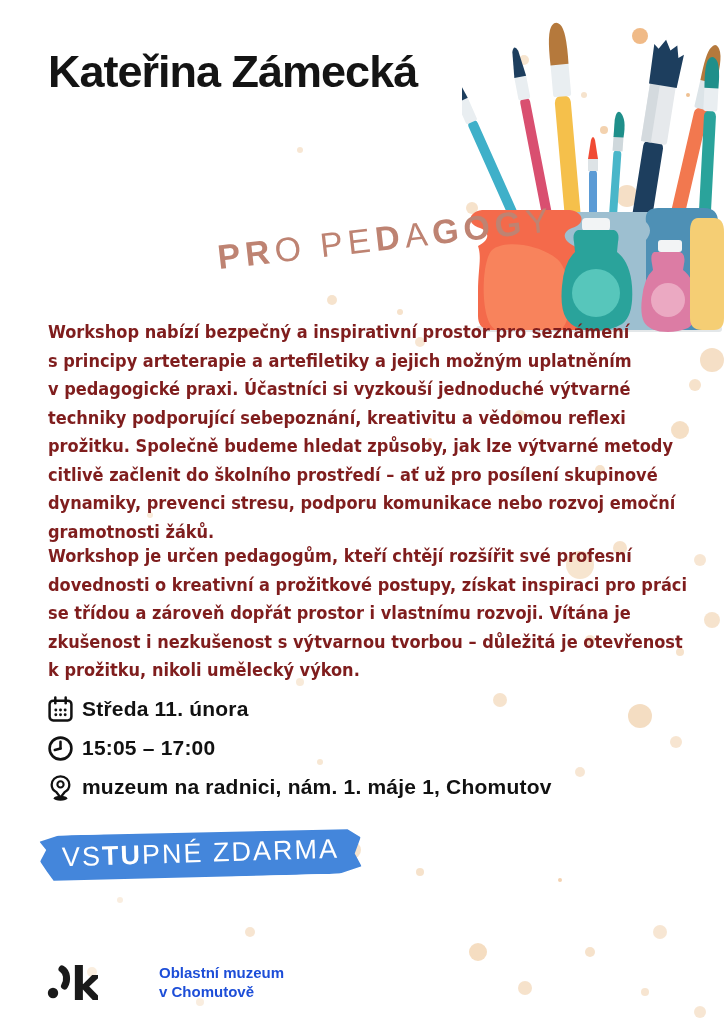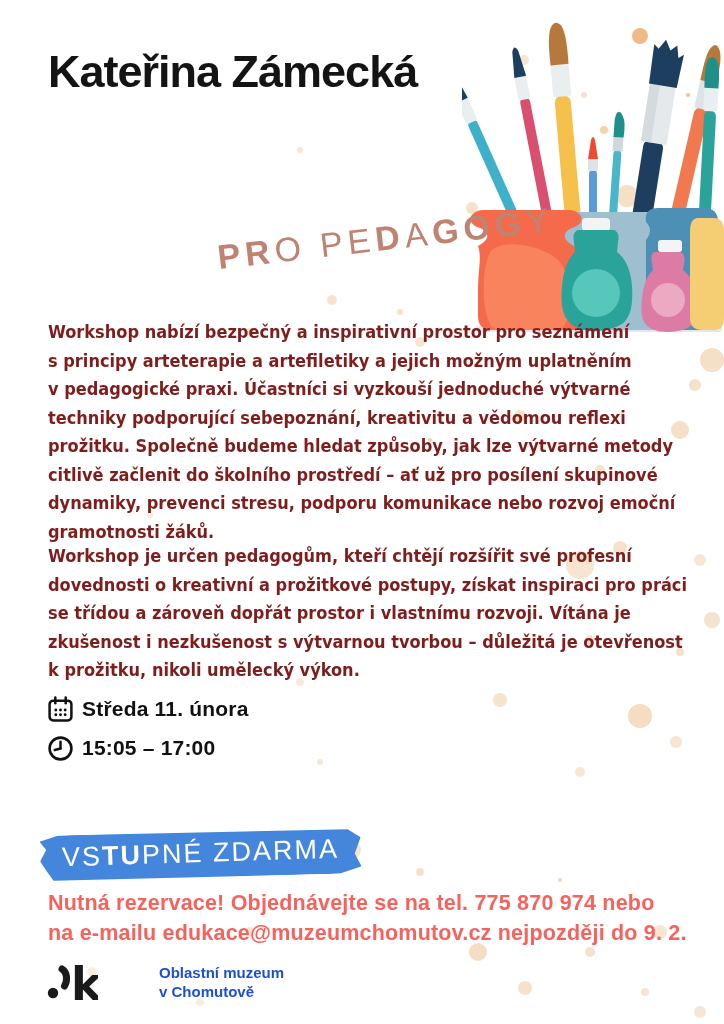--- a/index.html
+++ b/index.html
@@ -226,26 +226,34 @@
       <div class="detail-row">
         <span class="dicon">
           <svg width="27" height="27" viewBox="0 0 26 26">
             <circle cx="13" cy="13" r="10.5" fill="none" stroke="#111" stroke-width="2.5"></circle>
             <line x1="13" y1="13" x2="13" y2="6.5" stroke="#111" stroke-width="2.4" stroke-linecap="round"></line>
             <line x1="13" y1="13" x2="7.5" y2="14.5" stroke="#111" stroke-width="2.4" stroke-linecap="round"></line>
           </svg>
         </span>
         <span class="detail-text">15:05 – 17:00</span>
       </div>
+      <div class="detail-row">
+        <span class="dicon">
+          <svg width="27" height="27" viewBox="0 0 26 26">
+            <ellipse cx="13" cy="23.4" rx="6.5" ry="2.4" fill="#111"></ellipse>
+            <path d="M13 2.2 C8.2 2.2 4.5 5.8 4.5 10.3 C4.5 13.4 6.3 16 8.9 17.3 L13 22.5 L17.1 17.3 C19.7 16 21.5 13.4 21.5 10.3 C21.5 5.8 17.8 2.2 13 2.2 Z" fill="#fff" stroke="#111" stroke-width="2.2"></path>
+            <circle cx="13" cy="10" r="3" fill="none" stroke="#111" stroke-width="2"></circle>
+          </svg>
+        </span>
+        <span class="detail-text">muzeum na radnici, nám. 1. máje 1, Chomutov</span>
+      </div>
     </div>
 
     <div class="banner"><span class="lt-reg">V</span><span class="lt-reg">S</span><span class="lt-bold">T</span><span class="lt-bold">U</span><span class="lt-reg">P</span><span class="lt-reg">N</span><span class="lt-reg">É</span><span class="lt-reg"> </span><span class="lt-reg">Z</span><span class="lt-reg">D</span><span class="lt-reg">A</span><span class="lt-reg">R</span><span class="lt-reg">M</span><span class="lt-reg">A</span></div>
 
-    <div class="reservation">Nutná rezervace! Objednávejte se na tel. 775 870 974 nebo
-na e-mailu edukace@muzeumchomutov.cz nejpozději do 9. 2.</div>
 
     <div class="footer">
       <span>
         <svg width="52" height="48" viewBox="0 0 52 48">
           <circle cx="7" cy="37" r="5.2" fill="#1a1a1a"></circle>
           <path d="M16 13 C21 16 22 24 18.5 30" fill="none" stroke="#1a1a1a" stroke-width="7" stroke-linecap="round"></path>
           <text x="25" y="44" font-family="DejaVu Sans, sans-serif" font-size="46" font-weight="bold" fill="#1a1a1a">k</text>
         </svg>
       </span>
       <div class="org-text">

